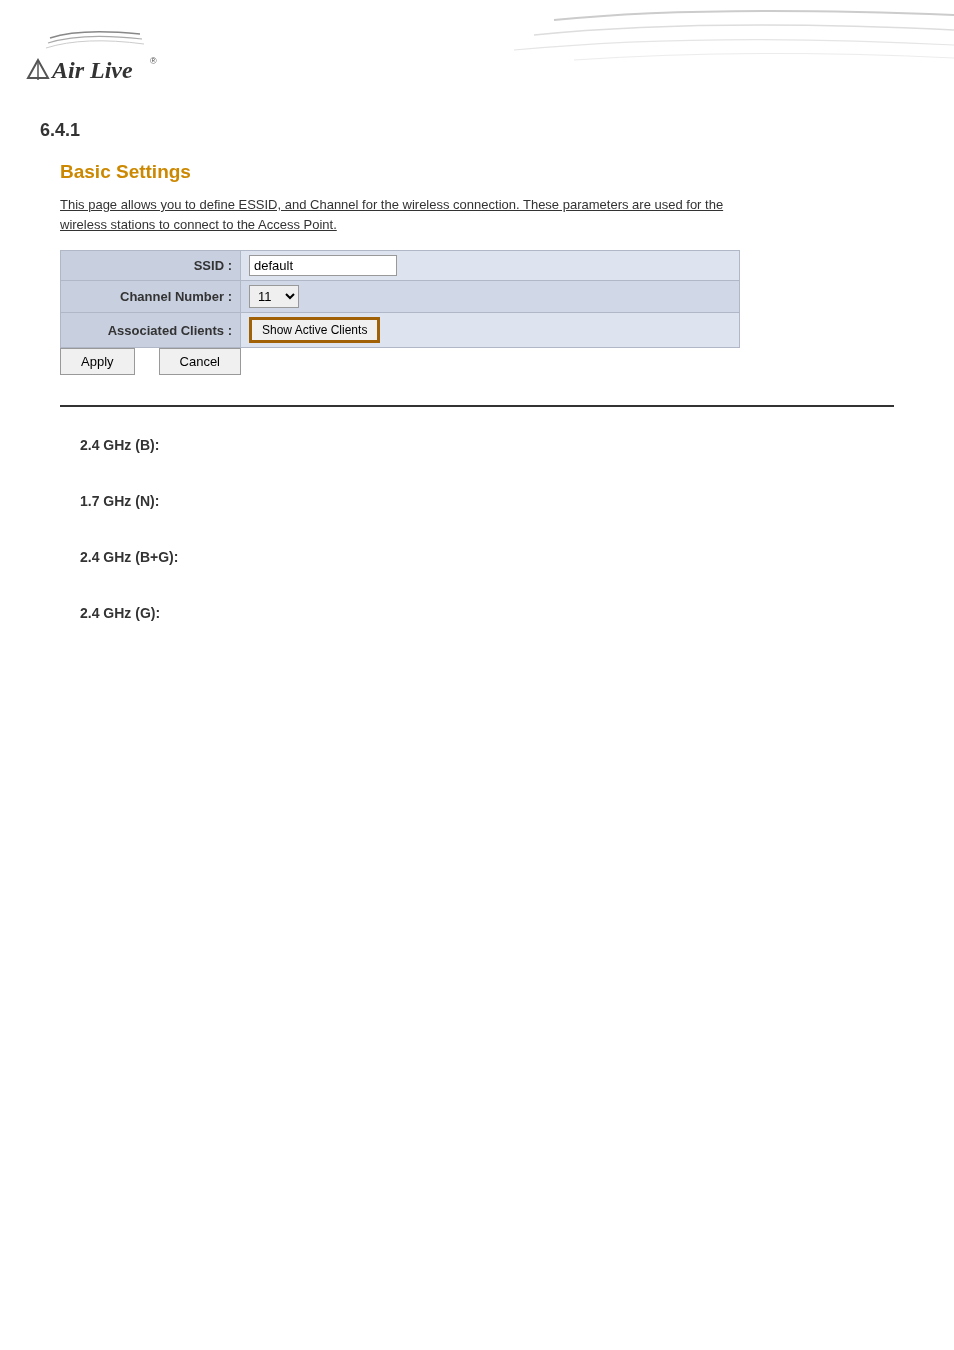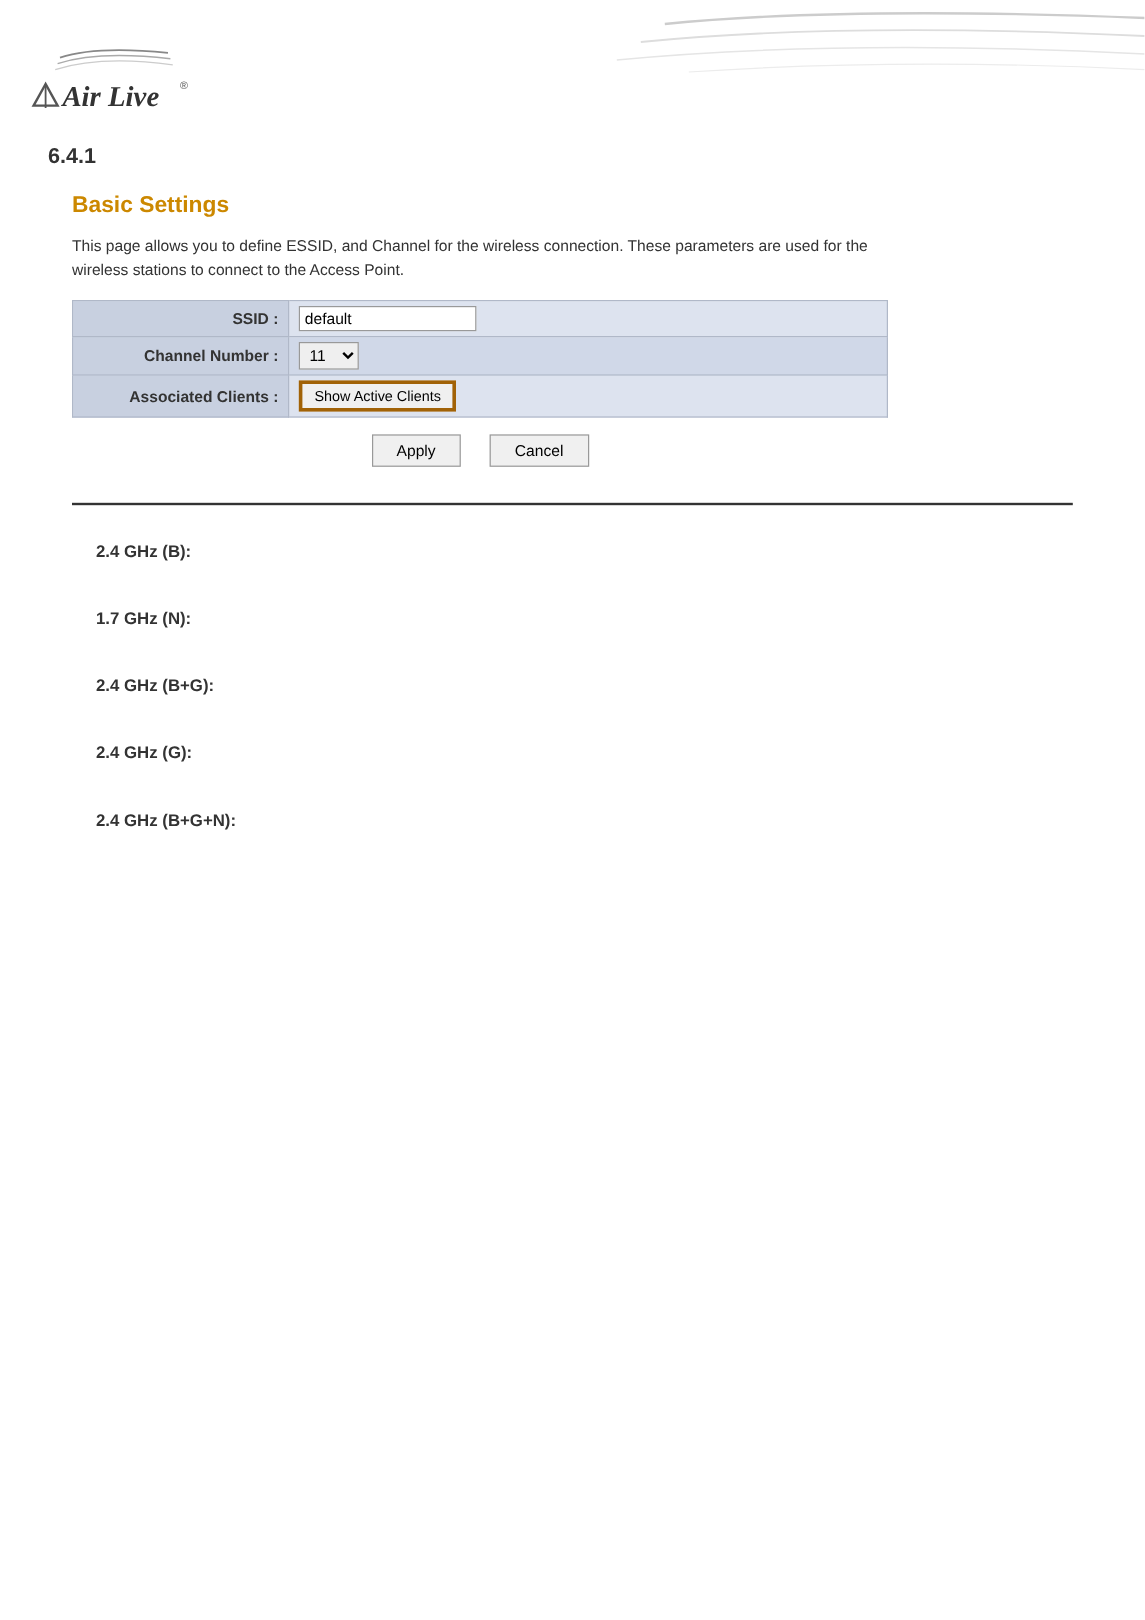--- a/index.html
+++ b/index.html
@@ -8,21 +8,21 @@
       font-size: 13px;
       color: #333;
       background: #fff;
       width: 954px;
       min-height: 1350px;
     }
 
     
     .header {
       display: flex;
-      align-items: flex-end;
+      align-items: center;
       padding: 10px 20px 0 20px;
       border-bottom: none;
       position: relative;
       height: 100px;
     }
 
     .logo-area {
       display: flex;
       align-items: center;
     }
@@ -55,20 +55,21 @@
       font-weight: bold;
       margin-bottom: 12px;
     }
 
     .description {
       font-size: 13px;
       color: #333;
       line-height: 1.5;
       margin-bottom: 16px;
       max-width: 700px;
+      text-decoration: underline;
     }
 
     
     .settings-table {
       border-collapse: collapse;
       width: 680px;
     }
 
     .settings-table tr {
       background: #d0d8e8;
@@ -106,23 +107,22 @@
       font-size: 12px;
       padding: 3px 10px;
       background: #f0f0f0;
       border: 3px solid #a16207;
       cursor: pointer;
     }
 
     
     .action-buttons {
       display: flex;
-      justify-content: center;
+      justify-content: flex-start;
       gap: 24px;
-      margin-top: 14px;
       width: 680px;
     }
 
     .action-btn {
       font-size: 13px;
       padding: 5px 20px;
       border: 1px solid #999;
       background: #f0f0f0;
       cursor: pointer;
     }
@@ -251,17 +251,14 @@
   </div>
 
   <div class="band-item">
     <span class="band-label">2.4  GHz  (B+G):</span>
   </div>
 
   <div class="band-item">
     <span class="band-label">2.4  GHz  (G):</span>
   </div>
 
-  <div class="band-item">
-    <span class="band-label">2.4  GHz  (B+G+N):</span>
-  </div>
 
 </div>
 
 </body></html>

